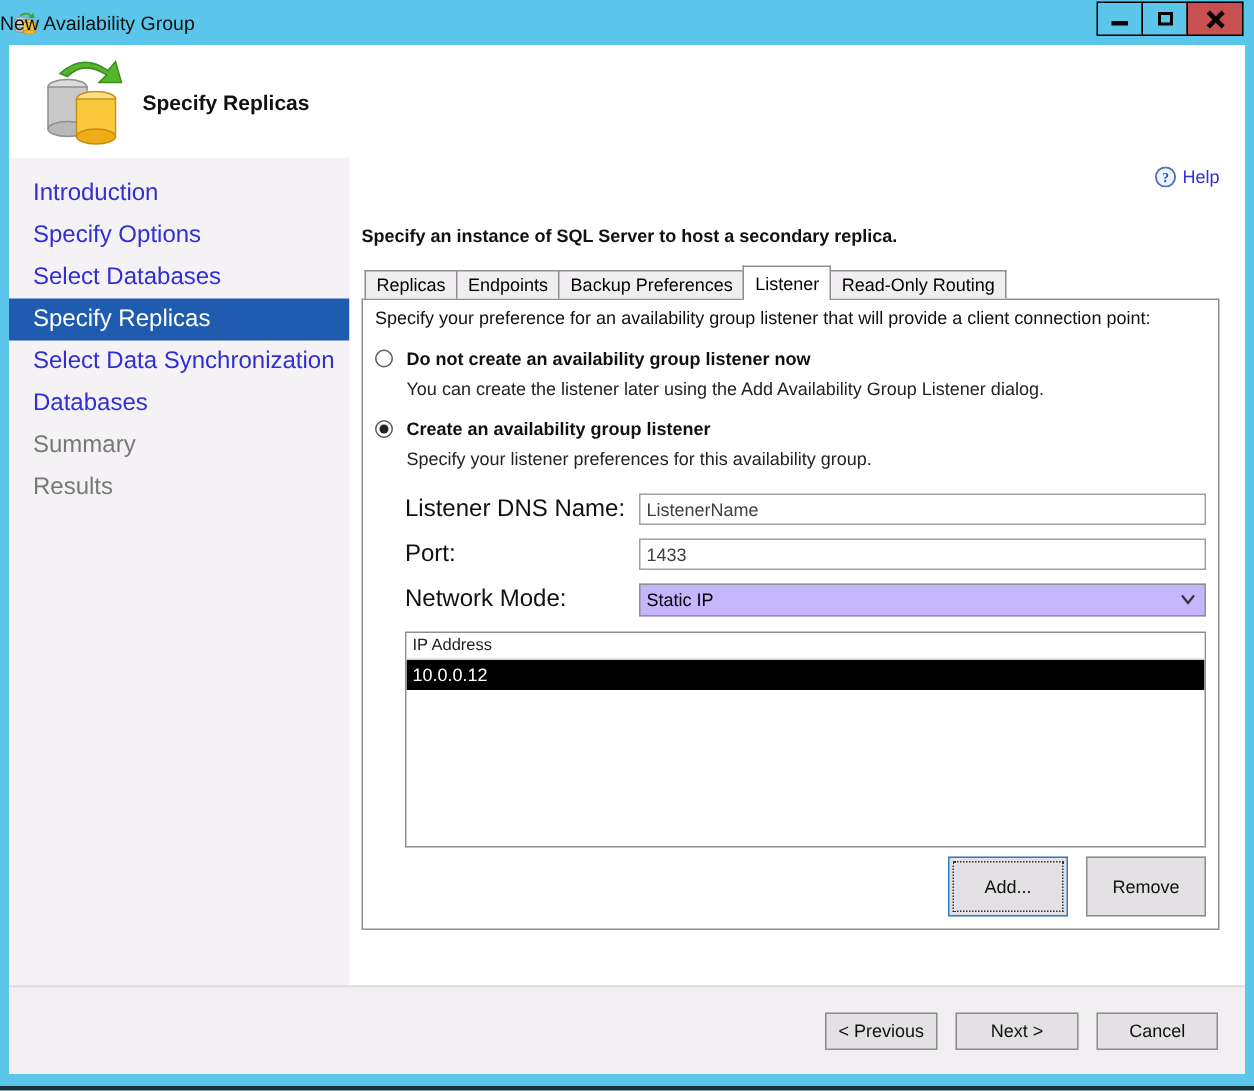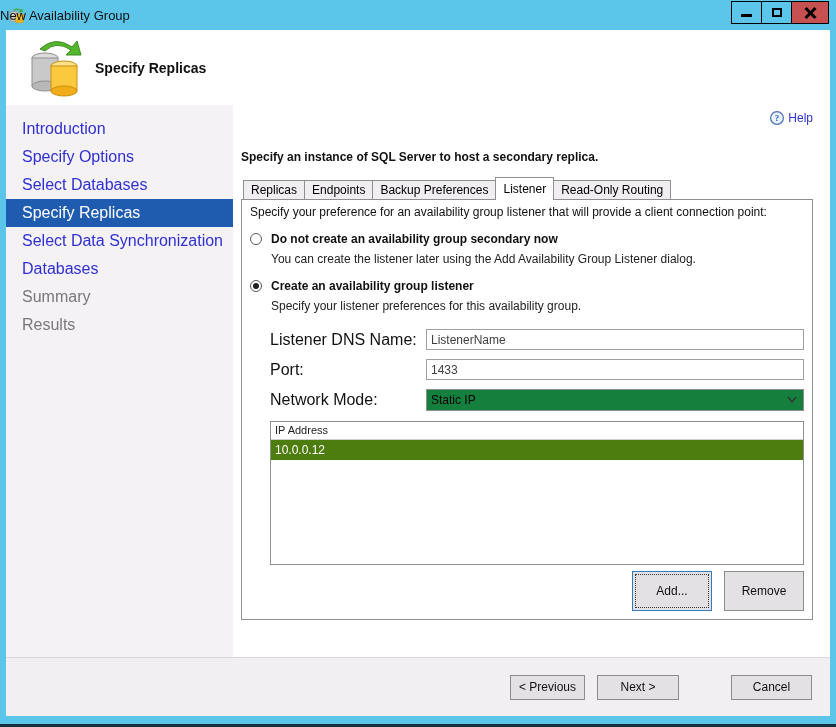--- a/index.html
+++ b/index.html
@@ -61,40 +61,40 @@
                   width:6px; height:6px; border-radius:50%; background:#222; }
   .radio-label { font-size:12px; font-weight:bold; color:#111; }
   .radio-sub { margin:6px 0 0 21px; font-size:12px; color:#222; }
 
   .form-area { margin:16px 0 0 20px; }
   .form-row { display:flex; align-items:center; margin-top:9px; }
   .form-row:first-child { margin-top:0; }
   .form-label { width:156px; flex:0 0 auto; font-size:16px; color:#111; }
   .text-input { flex:1; height:21px; border:1px solid #a0a0a0; font-size:12px;
                 padding:0 4px; font-family:"Liberation Sans", sans-serif; color:#404040; background:#fff; }
-  .combo { flex:1; height:22px; border:1px solid #8f8f8f; background:#15803d; display:flex;
+  .combo { flex:1; height:22px; border:1px solid #8f8f8f; background:#c4b5fd; display:flex;
            align-items:center; padding-left:4px; font-size:12px; cursor:pointer; position:relative; }
   .combo .chev { position:absolute; right:6px; top:6px; }
 
   .listbox { margin:10px 0 0 20px; border:1px solid #8f8f8f; height:144px; background:#fff; overflow:hidden; }
   .list-header { height:18px; line-height:17px; padding-left:4px; font-size:11px;
                  border-bottom:1px solid #d0d0d0; color:#222; background:#fff; }
   .list-row { height:20px; line-height:20px; padding-left:4px; font-size:12px; cursor:pointer; }
-  .list-row.selected { background:#4d7c0f; color:#fff; }
+  .list-row.selected { background:#000000; color:#fff; }
 
   .list-btn-row { margin-top:6px; display:flex; justify-content:flex-end; gap:12px; }
   .btn { height:40px; min-width:80px; background:#e3e1e3; border:1px solid #8c8c8c;
          font-size:12px; font-family:"Liberation Sans", sans-serif; color:#111; cursor:pointer; padding:0 8px; }
   .btn.focused { border:1px solid #2d7dc0; outline:1px dotted #333; outline-offset:-4px; }
 
   
   .footer { flex:0 0 auto; height:59px; background:#f2eff2; border-top:1px solid #d9d6d9;
             display:flex; align-items:center; justify-content:flex-end; gap:12px; padding-right:18px; }
   .footer .btn { height:25px; }
-  .btn-previous { min-width:72px; } .btn-next { min-width:82px; } .btn-cancel { min-width:81px;margin-left:40px; }
+  .btn-previous { min-width:72px; } .btn-next { min-width:82px; } .btn-cancel { min-width:81px; }
 </style>
 </head>
 <body>
 
 <div class="window">
 
   <div class="titlebar">
     <svg class="app-icon" viewBox="0 0 16 16">
       <ellipse cx="5" cy="6" rx="4" ry="1.6" fill="#d9d9d9" stroke="#8f8f8f" stroke-width="0.6"></ellipse>
       <rect x="1" y="6" width="8" height="7" fill="#cfcfcf" stroke="#8f8f8f" stroke-width="0.6"></rect>
@@ -165,21 +165,21 @@
           <div class="tab">Backup Preferences</div>
           <div class="tab active">Listener</div>
           <div class="tab">Read-Only Routing</div>
         </div>
 
         <div class="panel">
           <div class="panel-intro">Specify your preference for an availability group listener that will provide a client connection point:</div>
 
           <div class="radio-row">
             <span class="radio-circle"></span>
-            <span class="radio-label">Do not create an availability group secondary now</span>
+            <span class="radio-label">Do not create an availability group listener now</span>
           </div>
           <div class="radio-sub">You can create the listener later using the Add Availability Group Listener dialog.</div>
 
           <div class="radio-row">
             <span class="radio-circle checked"></span>
             <span class="radio-label">Create an availability group listener</span>
           </div>
           <div class="radio-sub">Specify your listener preferences for this availability group.</div>
 
           <div class="form-area">

